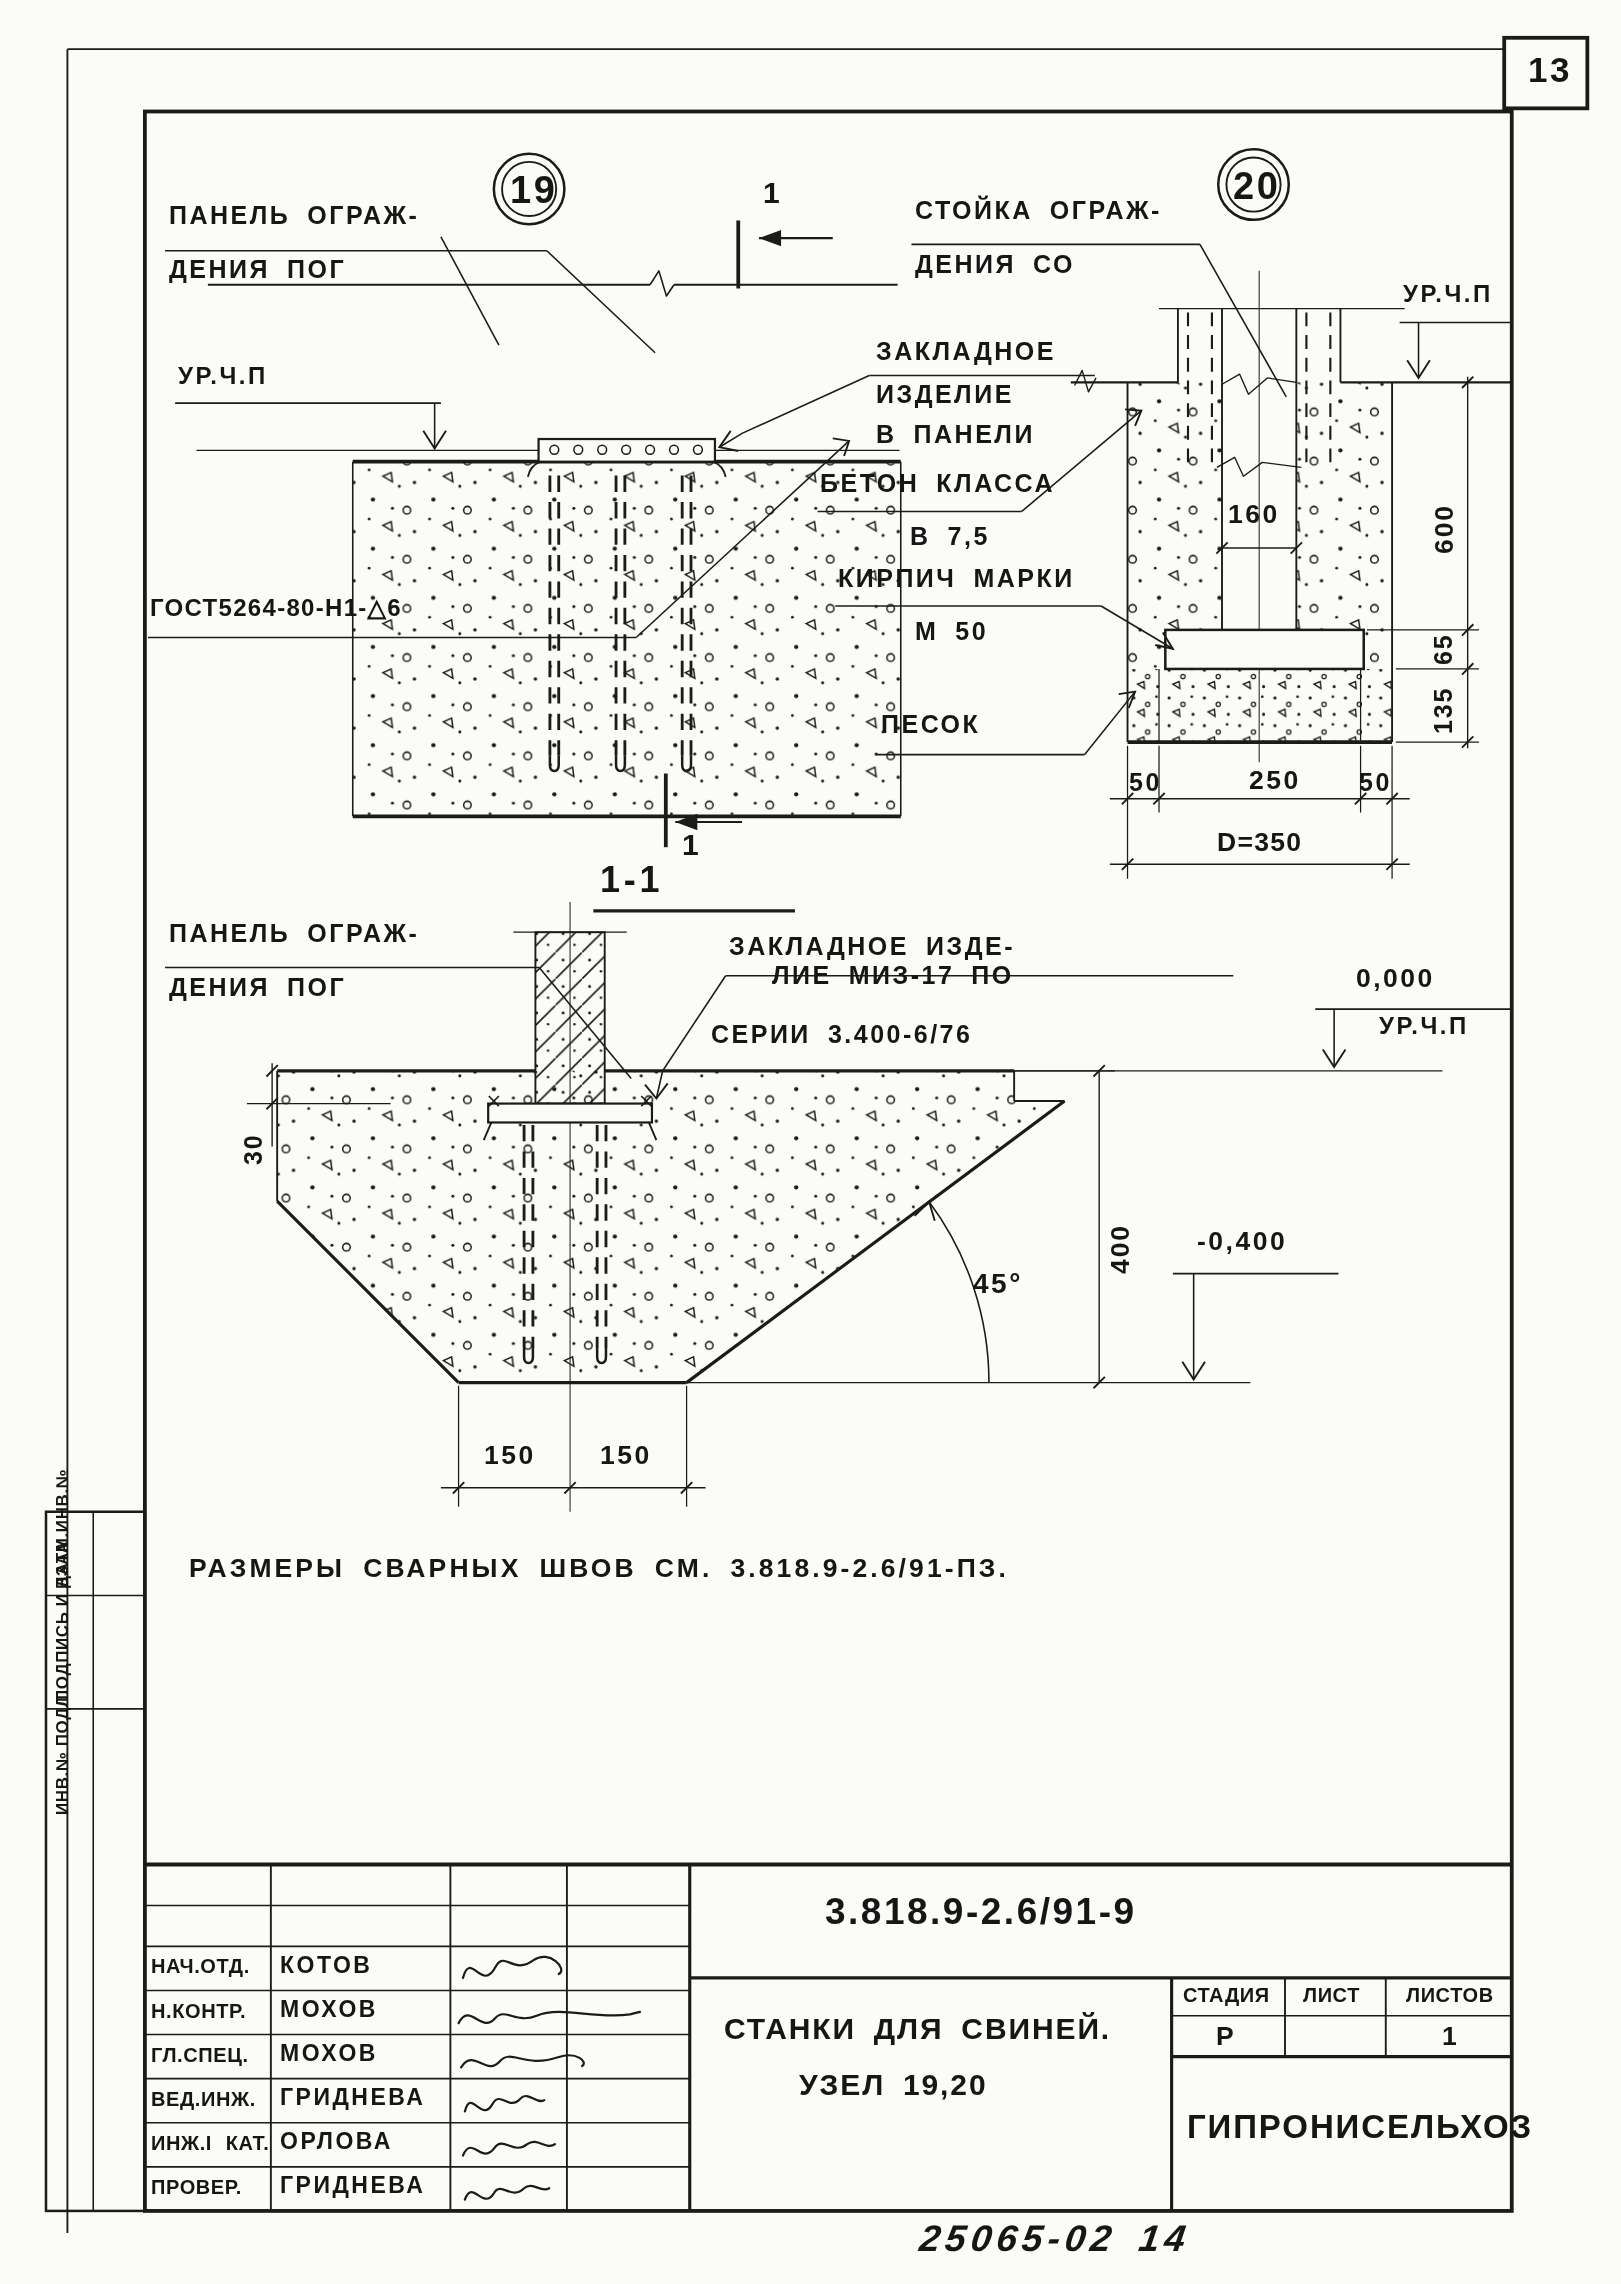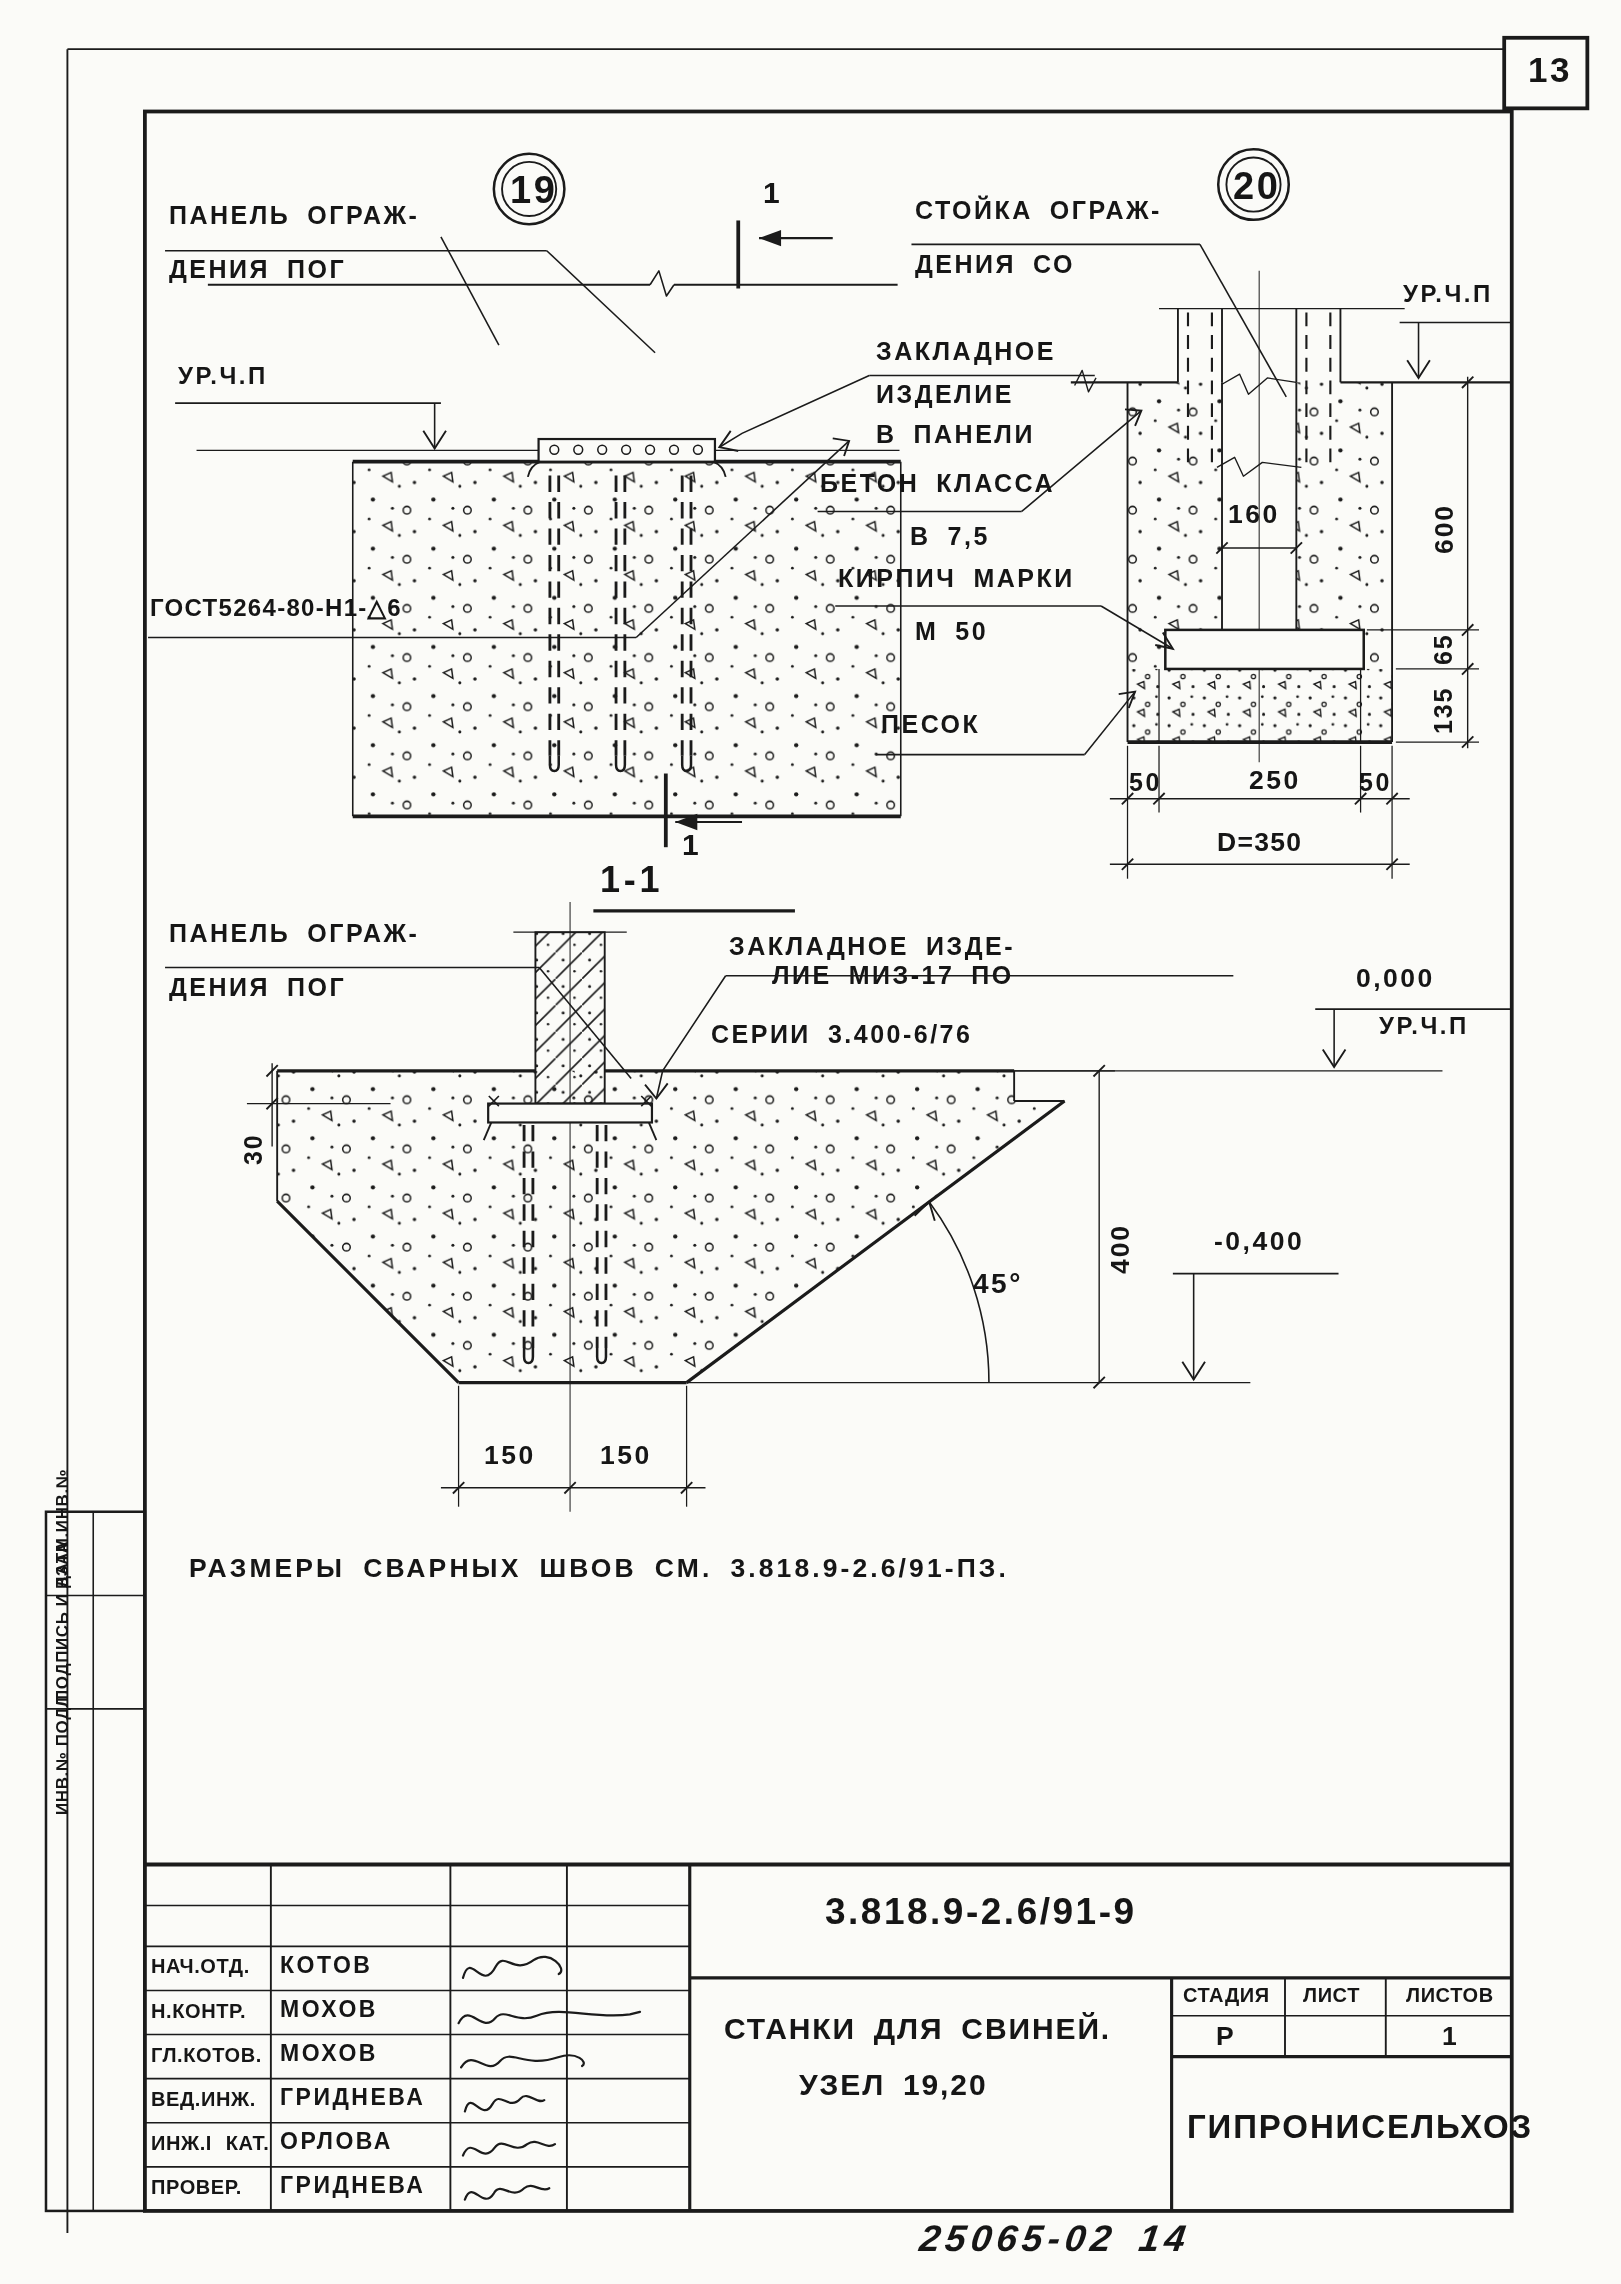--- a/index.html
+++ b/index.html
@@ -397,21 +397,21 @@
 <span class="lbl" style="left:1217px;top:829px;font-size:26.5px;letter-spacing:1.3px;">D=350</span>
 
 <span class="lbl" style="left:600px;top:862px;font-size:36px;letter-spacing:3.8px;">1-1</span>
 <span class="lbl" style="left:169px;top:921px;font-size:25px;">ПАНЕЛЬ ОГРАЖ-</span>
 <span class="lbl" style="left:169px;top:975px;font-size:25px;">ДЕНИЯ ПОГ</span>
 <span class="lbl" style="left:729px;top:934px;font-size:25px;">ЗАКЛАДНОЕ ИЗДЕ-</span>
 <span class="lbl" style="left:736px;top:963px;font-size:25px;margin-left:36px;">ЛИЕ МИЗ-17 ПО</span>
 <span class="lbl" style="left:711px;top:1022px;font-size:25px;">СЕРИИ 3.400-6/76</span>
 <span class="lbl" style="left:1356px;top:965px;font-size:26.5px;">0,000</span>
 <span class="lbl" style="left:1379px;top:1014px;font-size:24px;">УР.Ч.П</span>
-<span class="lbl" style="left:1197px;top:1228px;font-size:26.5px;margin-left:17px;">-0,400</span>
+<span class="lbl" style="left:1197px;top:1228px;font-size:26.5px;">-0,400</span>
 <span class="vlbl" style="left:241px;top:1165px;font-size:25px;">30</span>
 <span class="vlbl" style="left:1107px;top:1274px;font-size:26.5px;">400</span>
 <span class="lbl" style="left:973px;top:1270px;font-size:28px;">45°</span>
 <span class="lbl" style="left:484px;top:1442px;font-size:26.5px;">150</span>
 <span class="lbl" style="left:600px;top:1442px;font-size:26.5px;">150</span>
 
 <span class="lbl" style="left:189px;top:1555px;font-size:26.5px;letter-spacing:3.1px;">РАЗМЕРЫ   СВАРНЫХ   ШВОВ   СМ.  3.818.9-2.6/91-ПЗ.</span>
 
 <span class="vlbl" style="left:54px;top:1589px;font-size:17px;letter-spacing:0.6px;">ВЗАМ.ИНВ.№</span>
 <span class="vlbl" style="left:54px;top:1702px;font-size:17px;letter-spacing:0.6px;">ПОДПИСЬ И ДАТА</span>
@@ -424,21 +424,21 @@
 <span class="lbl" style="left:1303px;top:1985px;font-size:20px;letter-spacing:0.6px;">ЛИСТ</span>
 <span class="lbl" style="left:1406px;top:1985px;font-size:20px;letter-spacing:0.6px;">ЛИСТОВ</span>
 <span class="lbl" style="left:1216px;top:2023px;font-size:26.5px;">Р</span>
 <span class="lbl" style="left:1442px;top:2023px;font-size:26.5px;">1</span>
 <span class="lbl" style="left:1187px;top:2110px;font-size:33px;letter-spacing:1.9px;">ГИПРОНИСЕЛЬХОЗ</span>
 
 <span class="lbl" style="left:151px;top:1956px;font-size:20px;letter-spacing:0.6px;">НАЧ.ОТД.</span>
 <span class="lbl" style="left:280px;top:1954px;font-size:23px;">КОТОВ</span>
 <span class="lbl" style="left:151px;top:2001px;font-size:20px;letter-spacing:0.6px;">Н.КОНТР.</span>
 <span class="lbl" style="left:280px;top:1998px;font-size:23px;">МОХОВ</span>
-<span class="lbl" style="left:151px;top:2045px;font-size:20px;letter-spacing:0.6px;">ГЛ.КОТОВ.</span>
+<span class="lbl" style="left:151px;top:2045px;font-size:20px;letter-spacing:0.6px;">ГЛ.СПЕЦ.</span>
 <span class="lbl" style="left:280px;top:2042px;font-size:23px;">МОХОВ</span>
 <span class="lbl" style="left:151px;top:2089px;font-size:20px;letter-spacing:0.6px;">ВЕД.ИНЖ.</span>
 <span class="lbl" style="left:280px;top:2086px;font-size:23px;">ГРИДНЕВА</span>
 <span class="lbl" style="left:151px;top:2133px;font-size:20px;letter-spacing:0.6px;">ИНЖ.I КАТ.</span>
 <span class="lbl" style="left:280px;top:2130px;font-size:23px;">ОРЛОВА</span>
 <span class="lbl" style="left:151px;top:2177px;font-size:20px;letter-spacing:0.6px;">ПРОВЕР.</span>
 <span class="lbl" style="left:280px;top:2174px;font-size:23px;">ГРИДНЕВА</span>
 
 <span class="lbl hand" style="left:920px;top:2220px;font-size:37px;">25065-02   14</span>
 

